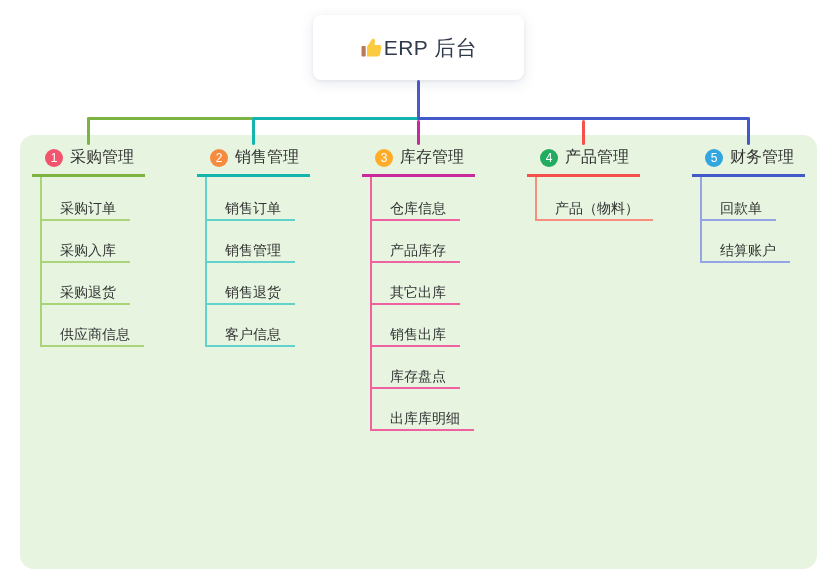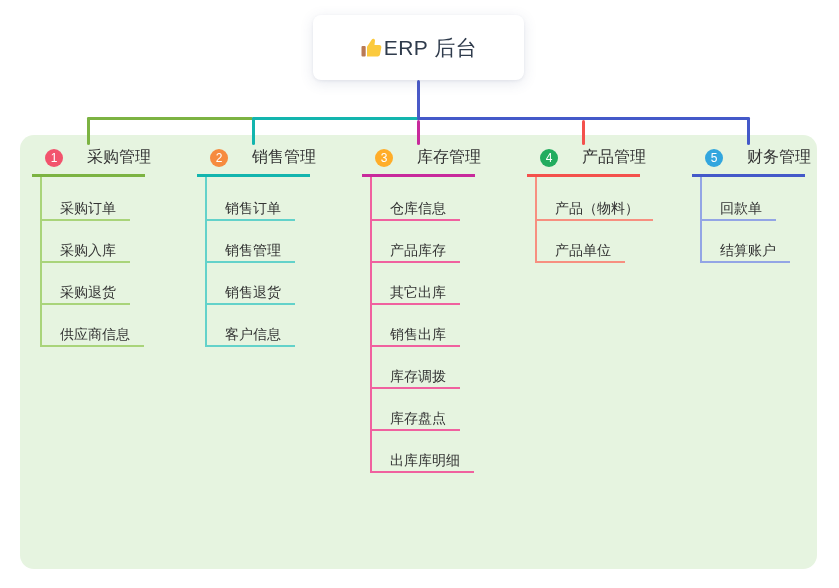--- a/index.html
+++ b/index.html
@@ -62,21 +62,20 @@
     color: #fff;
     font-size: 12px; line-height: 18px;
     text-align: center;
     font-weight: 400;
   }
   .branch-label {
     font-size: 16px;
     font-weight: 500;
     color: var(--node-text, #333);
     white-space: nowrap;
-    margin-left: 17px;
   }
   .children {
     list-style: none;
     margin-left: 8px;
     border-left: 2px solid var(--child-line);
     width: max-content;
   }
   .children li {
     height: 42px;
     width: fit-content;
@@ -176,43 +175,37 @@
           <li>
             <span class="child-label">产品库存</span>
           </li>
           <li>
             <span class="child-label">其它出库</span>
           </li>
           <li>
             <span class="child-label">销售出库</span>
           </li>
           <li>
-            <span class="child-label">库存调拨</span>
-          </li>
-          <li>
             <span class="child-label">库存盘点</span>
           </li>
           <li>
             <span class="child-label">出库库明细</span>
           </li>
         </ul>
     </div>
 
     <div class="branch" style="left: 507px; --line: #F4514C; --child-line: #F78F80; --badge: #22AC5F;">
       <div class="branch-header">
         <span class="badge">4</span>
         <span class="branch-label">产品管理</span>
       </div>
       <ul class="children">
           <li>
             <span class="child-label">产品（物料）</span>
           </li>
-          <li>
-            <span class="child-label">产品单位</span>
-          </li>
         </ul>
     </div>
 
     <div class="branch" style="left: 672px; --line: #4459C9; --child-line: #93A5E5; --badge: #32A6DE;">
       <div class="branch-header">
         <span class="badge">5</span>
         <span class="branch-label">财务管理</span>
       </div>
       <ul class="children">
           <li>

